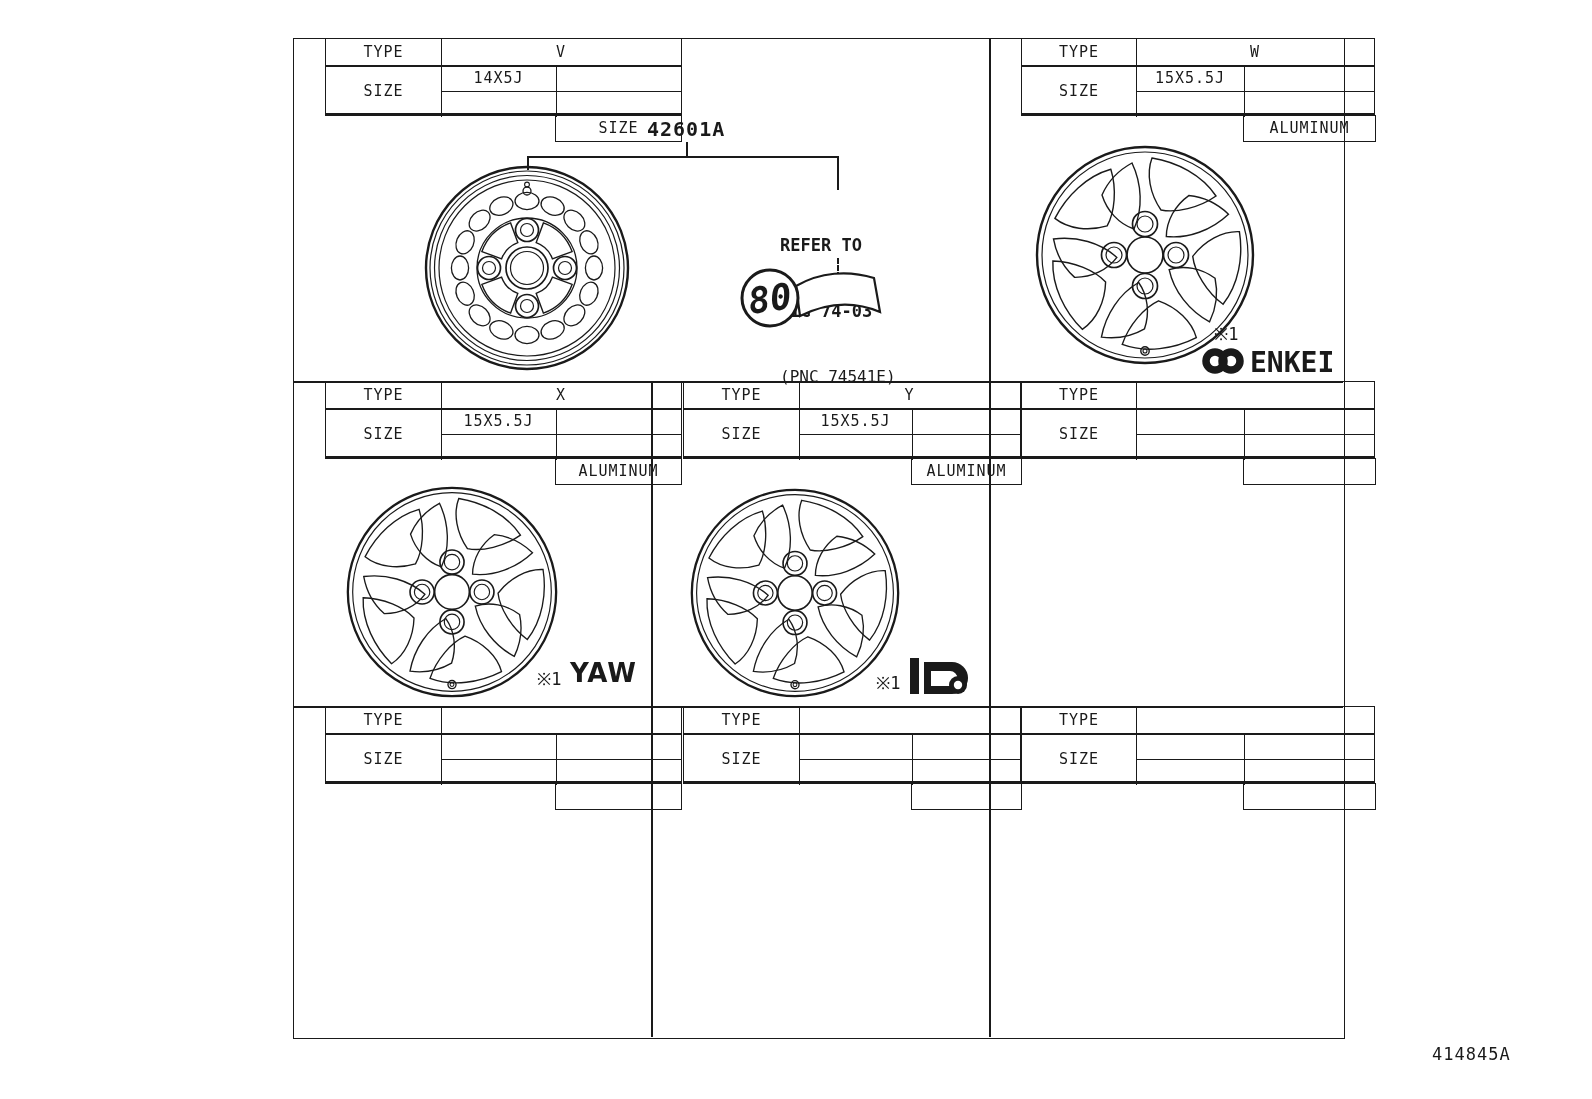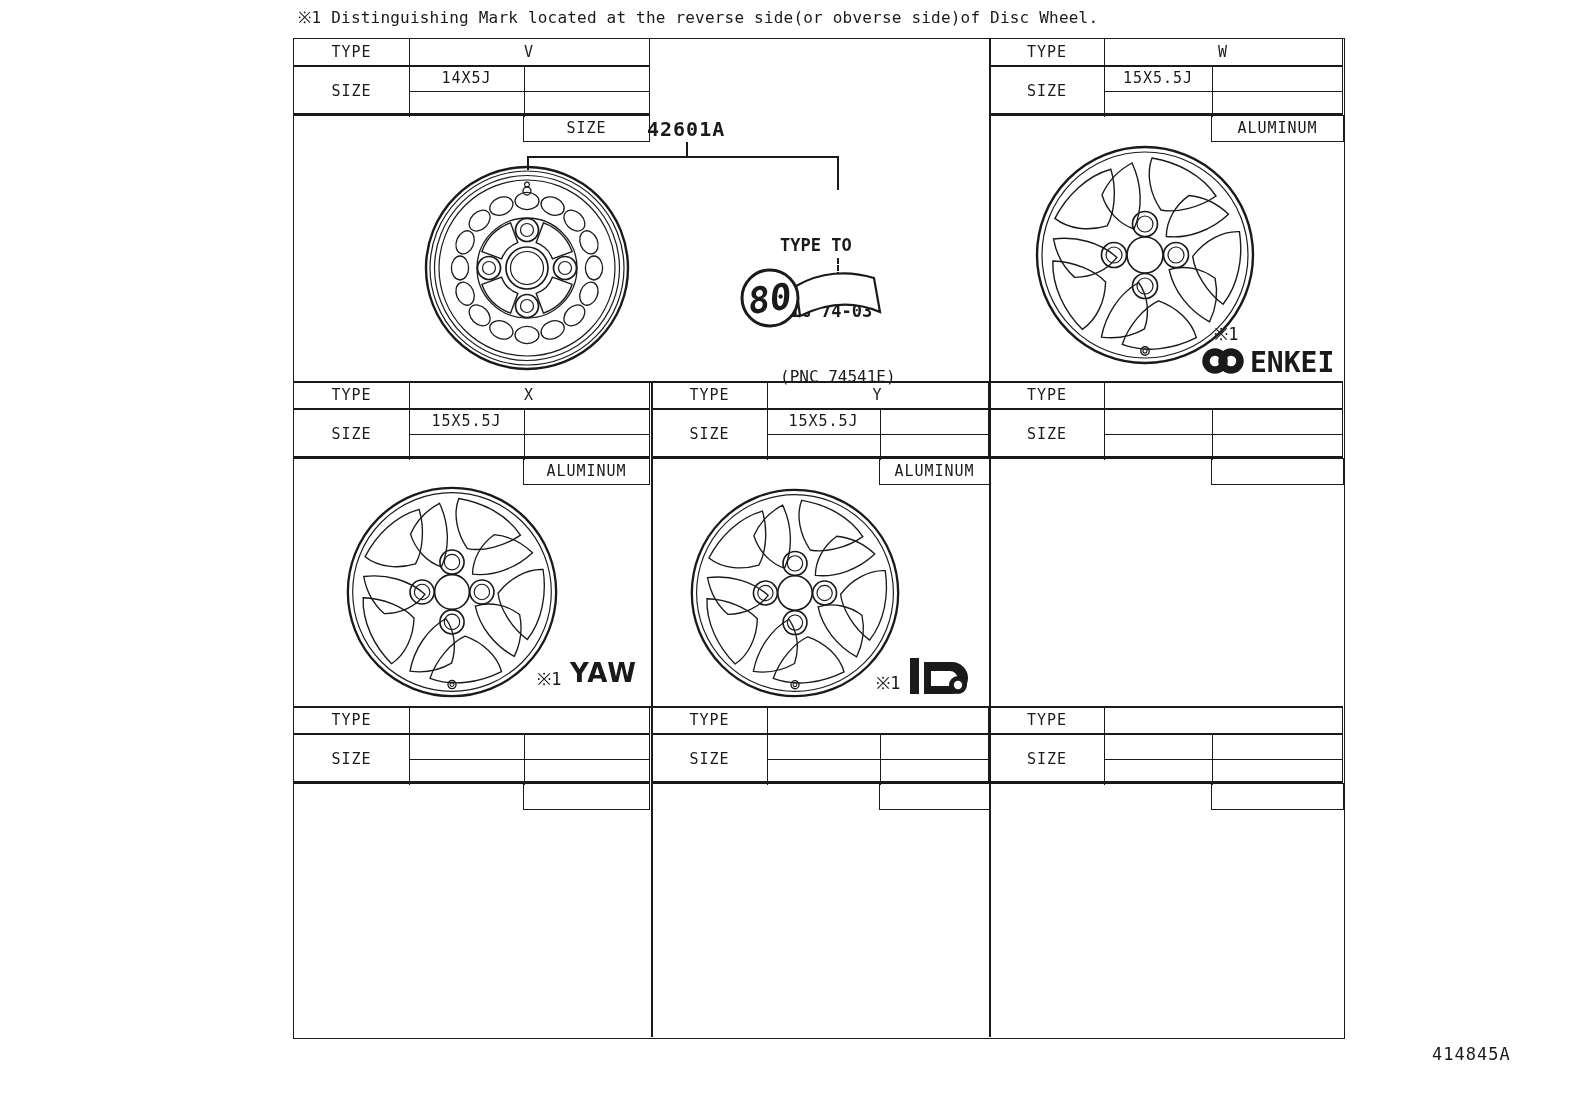--- a/index.html
+++ b/index.html
@@ -2,21 +2,21 @@
 <html><head>
 <meta charset="utf-8">
 <style>
   html,body{margin:0;padding:0;background:#ffffff;}
   .canvas{position:relative;width:1592px;height:1099px;background:#ffffff;overflow:hidden;
           font-family:"DejaVu Sans Mono",monospace;color:#1a1a1a;}
   .abs{position:absolute;}
   .ln{position:absolute;background:#1a1a1a;}
   .ln.dashed{background:none;border-left:2px dashed #1a1a1a;}
   .frame{position:absolute;border:1.6px solid #1a1a1a;}
-  .tbl{position:absolute;border:1.2px solid #1a1a1a;box-sizing:border-box;}
+  .tbl{position:absolute;border:1.2px solid #1a1a1a;box-sizing:border-box;margin-left:32px;}
   .cell{position:absolute;display:flex;align-items:center;justify-content:center;
         font-size:15px;letter-spacing:1px;white-space:nowrap;}
   .hline{position:absolute;left:0;right:0;height:1px;background:#1a1a1a;}
   .hline.heavy{height:2.4px;}
   .vline{position:absolute;width:1.2px;background:#1a1a1a;}
   .matbox{position:absolute;border:1.2px solid #1a1a1a;border-top:none;box-sizing:border-box;
           display:flex;align-items:center;justify-content:center;font-size:15px;letter-spacing:1px;}
   .note{position:absolute;font-size:16px;letter-spacing:0.2px;white-space:nowrap;}
   .partno{position:absolute;font-size:20px;font-weight:bold;letter-spacing:1px;cursor:pointer;}
   .refer{position:absolute;font-size:17px;line-height:22px;font-weight:bold;white-space:pre;}
@@ -94,21 +94,20 @@
           </g>
         <use href="#alug-def" transform="rotate(90)"></use>
           <use href="#alug-def" transform="rotate(180)"></use>
         <use href="#alug-def" transform="rotate(270)"></use>
         <circle cy="96" r="4.2" stroke-width="1.4"></circle>
         <circle cy="96" r="2" stroke-width="1.1"></circle>
       </g>
     </defs>
   </svg>
 
-  <div class="note" style="left:298px;top:6px;">※1 Distinguishing Mark located at the reverse side(or obverse side)of Disc Wheel.</div>
 
   <div class="frame" style="left:293px;top:38px;width:1050px;height:999px;"></div>
   <div class="ln" style="left:293px;top:381px;width:1050px;height:2px;"></div>
   <div class="ln" style="left:293px;top:706px;width:1050px;height:2px;"></div>
   <div class="ln" style="left:651px;top:382px;width:1.6px;height:655px;"></div>
   <div class="ln" style="left:989px;top:38px;width:1.6px;height:999px;"></div>
 
   <div class="tbl" style="left:293px;top:38px;width:357px;height:78px;">
     <div class="cell" style="left:0;top:0;width:115px;height:26px;">TYPE</div>
     <div class="cell" style="left:115px;top:0;right:0;height:26px;">V</div>
@@ -214,21 +213,21 @@
   </div>
 
   <div class="partno" style="left:647px;top:117px;">42601A</div>
   <div class="ln" style="left:686px;top:142px;width:1.6px;height:15px;"></div>
   <div class="ln" style="left:527px;top:156px;width:312px;height:2px;"></div>
   <div class="ln" style="left:527px;top:156px;width:1.8px;height:14px;"></div>
   <div class="ln" style="left:837px;top:156px;width:1.8px;height:34px;"></div>
   <div class="ln dashed" style="left:837px;top:258px;width:0;height:20px;"></div>
 
   <div class="refer" style="left:780px;top:190px;">
-    <div>TYPE TO</div>
+    <div>REFER TO</div>
     <div>FIG 74-03</div>
     <div class="pnc">(PNC 74541E)</div>
   </div>
 
   <svg class="abs" style="left:736px;top:264px;" width="170" height="72" viewBox="0 0 170 72">
     <path d="M 60 22 C 84 8 112 6 138 14 L 144 48 C 116 36 88 40 64 52 Z" fill="#ffffff" stroke="#1a1a1a" stroke-width="2.2"></path>
     <circle cx="34" cy="34" r="28" fill="#ffffff" stroke="#1a1a1a" stroke-width="3"></circle>
     <text x="34" y="47" text-anchor="middle" font-family="DejaVu Sans Mono, monospace" font-size="36" font-weight="bold" font-style="italic" fill="#1a1a1a" transform="rotate(-8 34 34)">80</text>
   </svg>
 

